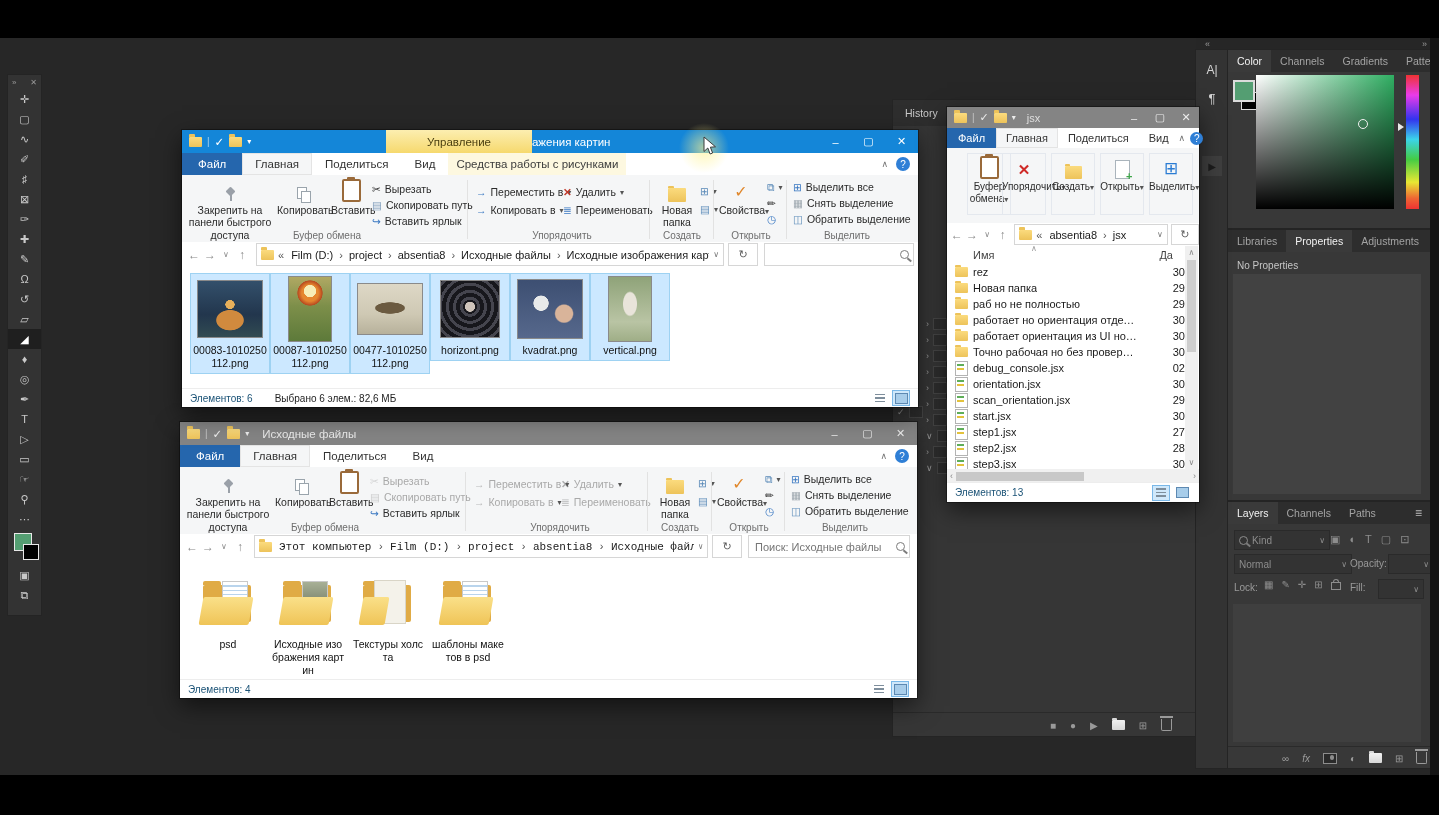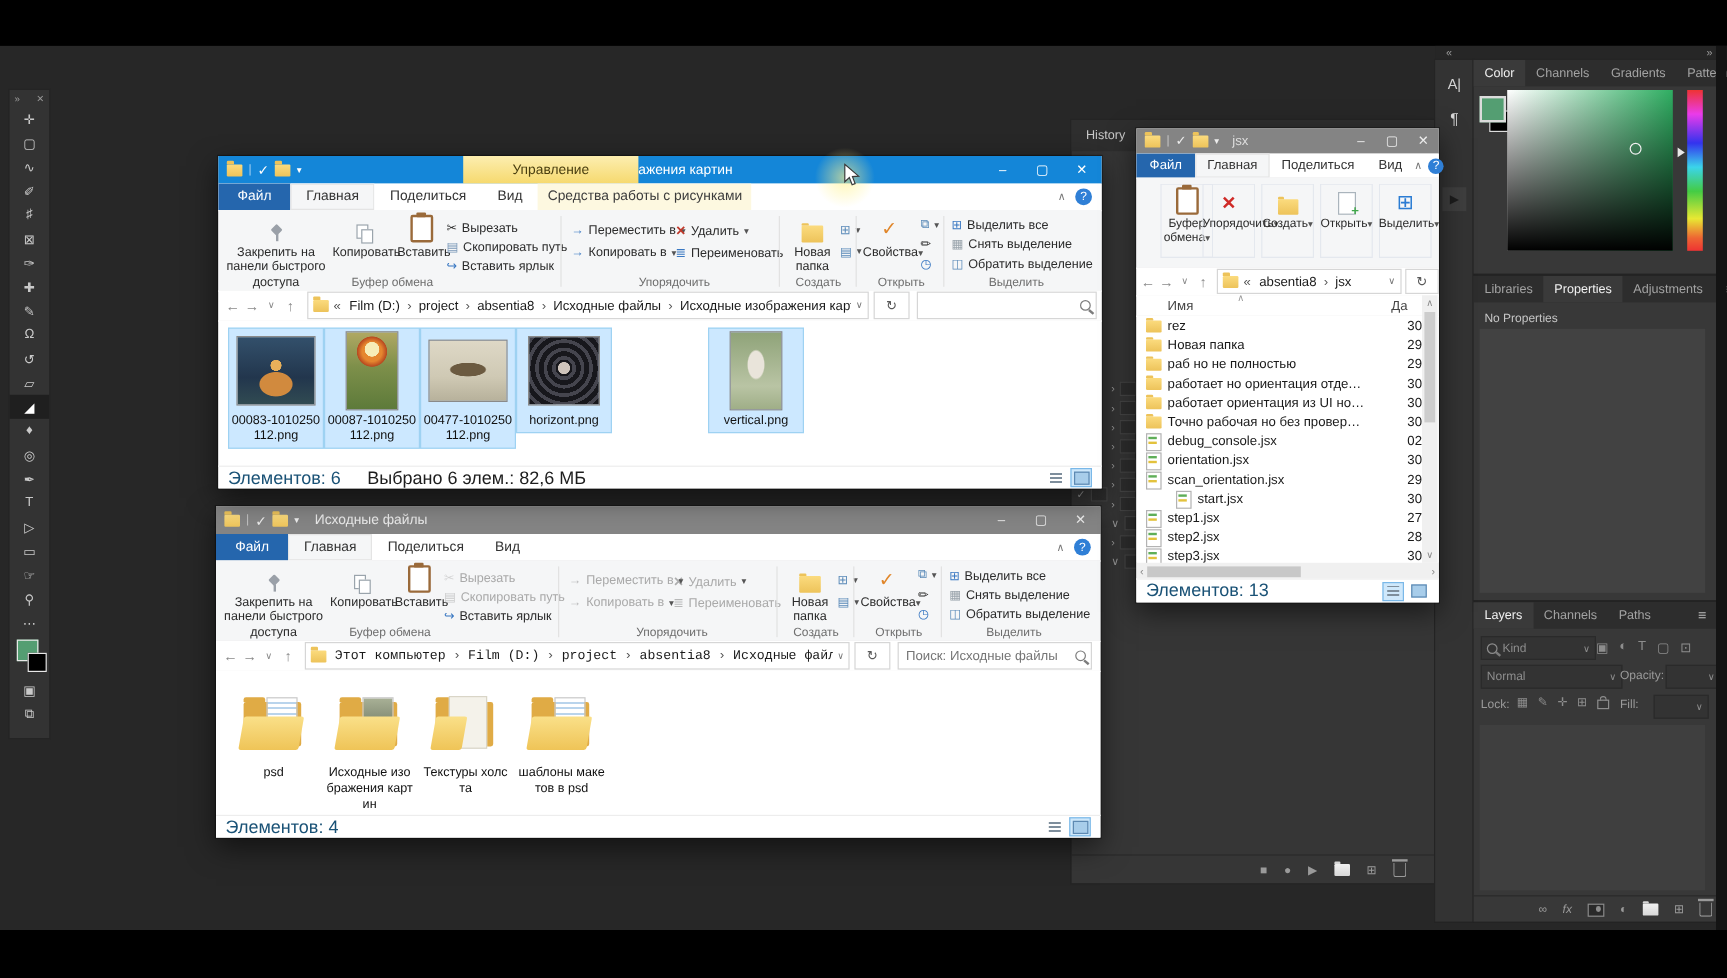--- a/index.html
+++ b/index.html
@@ -76,21 +76,21 @@
   .gdiv{position:absolute;top:5px;bottom:3px;width:1px;background:#e2e2e2;}
   .dis{color:#a9a9a9 !important;}
   .dis .gl{opacity:.45;filter:grayscale(1);}
   .caret{font-size:8px;color:#555;}
   .addr{position:absolute;left:0;right:0;background:#fff;display:flex;align-items:center;border-bottom:1px solid #ededed;color:#5a5a5a;}
   .navbtn{width:16px;text-align:center;font-size:12px;color:#8a8a8a;}
   .abox{height:21px;border:1px solid #d6d6d6;display:flex;align-items:center;background:#fff;padding:0 4px;gap:4px;}
   .crumbs{display:flex;align-items:center;font-size:11px;color:#1a1a1a;white-space:nowrap;overflow:hidden;}
   .crumb{padding:0 3px;}
   .crumb+.crumb::before{content:"›";margin-right:6px;color:#555;}
-  .statusbar{position:absolute;left:0;right:0;bottom:0;height:18px;border-top:1px solid #ededed;display:flex;align-items:center;font-size:15px;color:#1d1d1d;padding:0 8px;gap:22px;background:#fff;}
+  .statusbar{position:absolute;left:0;right:0;bottom:0;height:18px;border-top:1px solid #ededed;display:flex;align-items:center;font-size:10px;color:#1d1d1d;padding:0 8px;gap:22px;background:#fff;}
   .vi{width:16px;height:14px;border:1px solid transparent;display:flex;align-items:center;justify-content:center;}
   .vi.on{background:#cfe8fb;border-color:#7ab8e8;}
   .vi-lines{width:10px;height:9px;background:repeating-linear-gradient(180deg,#7e8e9c 0 1.5px,transparent 1.5px 3.5px);}
   .vi-thumb{width:11px;height:9px;background:#a8cdea;border:1px solid #5d89b2;}
   
   .tile{position:absolute;width:78px;background:#cce8ff;border:1px solid #9ed2f2;display:flex;flex-direction:column;align-items:center;padding-bottom:3px;}
   .tile .thwrap{height:70px;display:flex;align-items:center;justify-content:center;}
   .tile .cap{font-size:10.5px;line-height:1.25;text-align:center;width:74px;word-break:break-all;color:#111;}
   .plaintile{background:transparent;border-color:transparent;}
   .th{border:1px solid #8a8a8a;}
@@ -702,20 +702,26 @@
             <span class="th t3"></span>
           </span>
         <span class="cap">00477-1010250112.png</span>
       </div>
       <div class="tile" style="left:248px;top:6px;">
         <span class="thwrap">
             <span class="th t4"></span>
           </span>
         <span class="cap">horizont.png</span>
       </div>
+      <div class="tile" style="left:328px;top:6px;">
+        <span class="thwrap">
+            <span class="th t5"></span>
+          </span>
+        <span class="cap">kvadrat.png</span>
+      </div>
       <div class="tile" style="left:408px;top:6px;">
         <span class="thwrap">
             <span class="th t6"></span>
           </span>
         <span class="cap">vertical.png</span>
       </div>
     </div>
     <div class="statusbar">
       <span style="color:#1a5276;">Элементов: 6</span>
       <span>Выбрано 6 элем.: 82,6 МБ</span>
@@ -847,21 +853,21 @@
       <div class="jrow" style="top:113px;">
           <span class="jsxico"></span>
           <span class="nm">orientation.jsx</span>
           <span class="dt">30</span>
         </div>
       <div class="jrow" style="top:129px;">
           <span class="jsxico"></span>
           <span class="nm">scan_orientation.jsx</span>
           <span class="dt">29</span>
         </div>
-      <div class="jrow" style="top:145px;margin-left:25px;">
+      <div class="jrow" style="top:145px;">
           <span class="jsxico"></span>
           <span class="nm">start.jsx</span>
           <span class="dt">30</span>
         </div>
       <div class="jrow" style="top:161px;">
           <span class="jsxico"></span>
           <span class="nm">step1.jsx</span>
           <span class="dt">27</span>
         </div>
       <div class="jrow" style="top:177px;">

